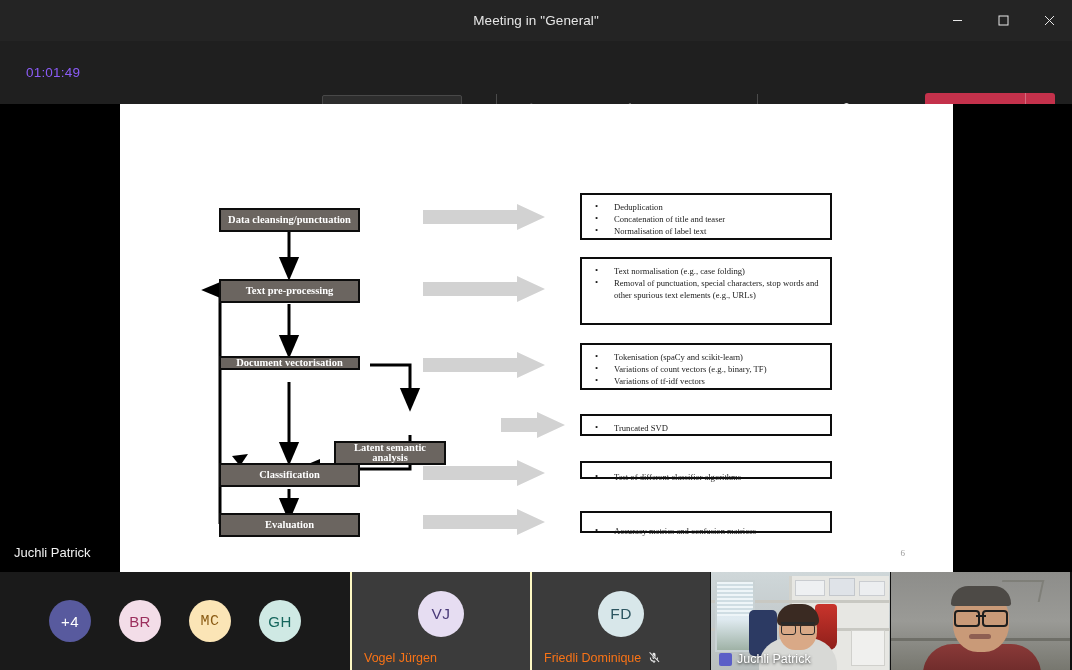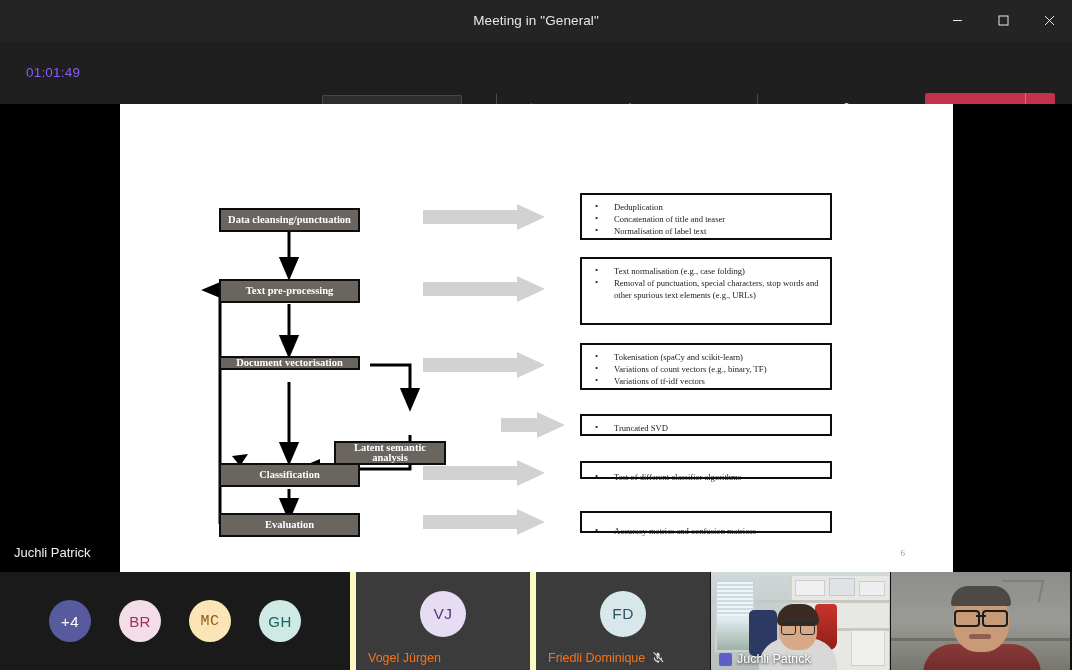--- a/index.html
+++ b/index.html
@@ -189,21 +189,21 @@
   .avatar {
     width: 42px; height: 42px; border-radius: 50%;
     display: flex; align-items: center; justify-content: center;
     font-size: 15px; letter-spacing: .4px;
   }
 
   .tile {
     position: relative;
     width: 180px; height: 98px;
     background: #3b3b3b;
-    border-left: 6px solid #fef9c3;
+    border-left: 2px solid #fef9c3;
     display: flex; align-items: center; justify-content: center;
   }
   .tile-avatar {
     width: 46px; height: 46px; border-radius: 50%;
     display: flex; align-items: center; justify-content: center;
     font-size: 15.5px; letter-spacing: .4px;
     margin-bottom: 14px;
   }
   .tile-label {
     position: absolute; left: 12px; bottom: 5px;

